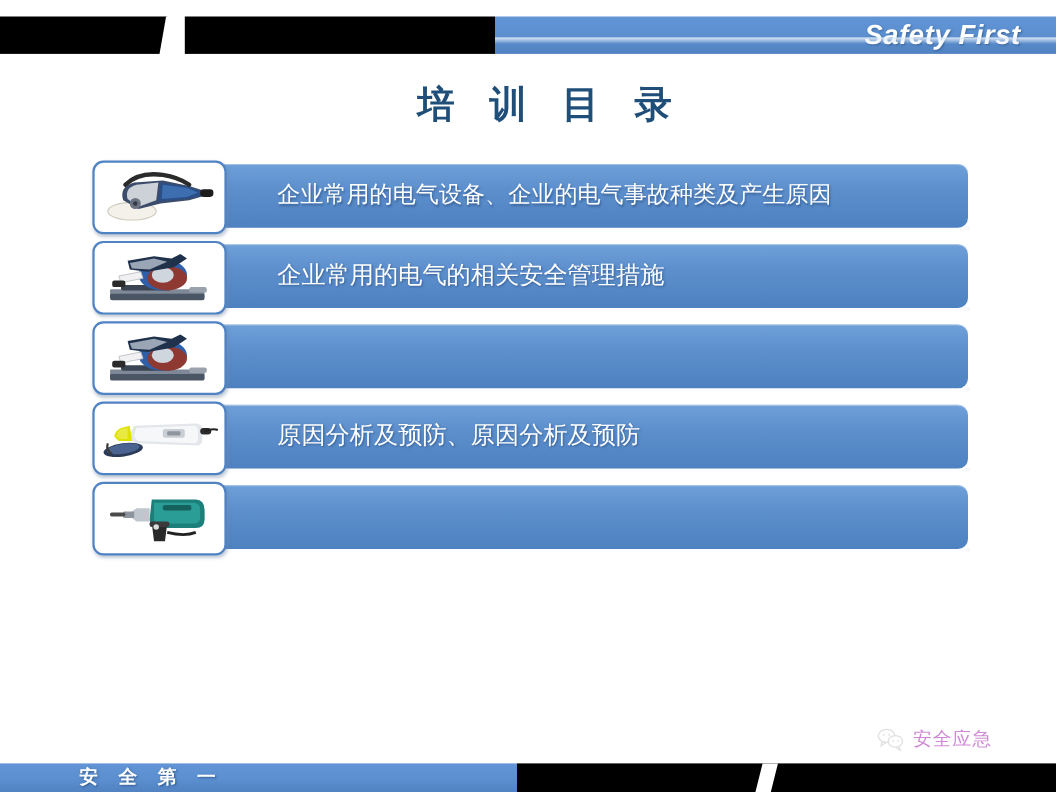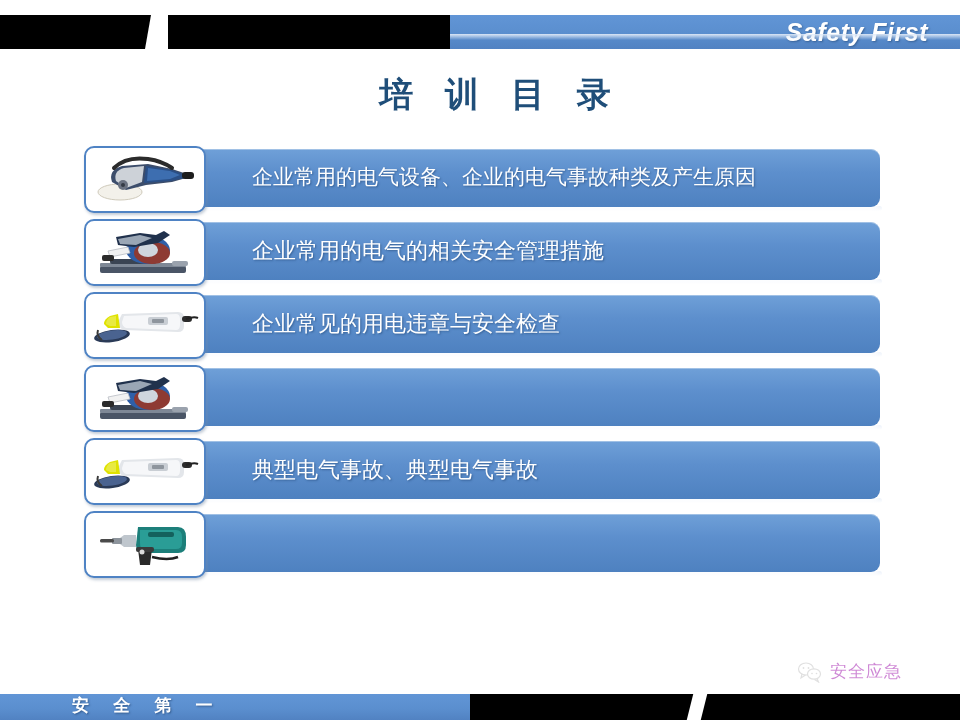--- a/index.html
+++ b/index.html
@@ -184,21 +184,21 @@
     position: absolute;
     left: 72px;
     top: 0;
     height: 26px;
     line-height: 26px;
     font-size: 17px;
     font-weight: bold;
     color: #ffffff;
     letter-spacing: 7px;
     text-shadow: 1px 1px 2px rgba(20,50,90,0.55);
-    font-family: Liberation Mono, monospace;
+    font-family: Liberation Sans, sans-serif;
   }
 
   
   .watermark {
     position: absolute;
     right: 58px;
     top: 660px;
     display: flex;
     align-items: center;
     gap: 7px;
@@ -262,80 +262,60 @@
         <path d="M32 18 L54 14 L66 17 L50 24 L34 23 Z" fill="#9aa6b5"></path>
         <path d="M22 30 L42 26 L44 32 L24 36 Z" fill="#f1f1f1" stroke="#b9bdc4" stroke-width="0.8"></path>
         <rect x="16" y="34" width="12" height="6" rx="2" fill="#2b2b2b"></rect>
         <rect x="86" y="40" width="16" height="5" rx="2" fill="#9aa2ad"></rect>
       </svg>
     </div>
     <div class="toc-label">企业常用的电气的相关安全管理措施</div>
   </div>
 
 
+
+  <div class="toc-row">
+    <div class="toc-bar-shadow"></div>
+    <div class="toc-bar"></div>
+    <div class="toc-thumb">
+      <svg class="tool-svg" viewBox="0 0 114 59">
+        <rect x="14" y="45" width="86" height="7" rx="2" fill="#4a5566"></rect>
+        <rect x="14" y="42" width="86" height="4" rx="1" fill="#7e8896"></rect>
+        <rect x="24" y="38" width="46" height="5" rx="2" fill="#3a4453"></rect>
+        <ellipse cx="62" cy="29" rx="22" ry="14" fill="#2f5fa8"></ellipse>
+        <ellipse cx="66" cy="32" rx="18" ry="11" fill="#8e3a33"></ellipse>
+        <ellipse cx="62" cy="29" rx="10" ry="7" fill="#cfd6de"></ellipse>
+        <path d="M30 16 L54 12 L70 14 L78 10 L84 14 L72 22 L48 26 L32 24 Z" fill="#20314c"></path>
+        <path d="M32 18 L54 14 L66 17 L50 24 L34 23 Z" fill="#9aa6b5"></path>
+        <path d="M22 30 L42 26 L44 32 L24 36 Z" fill="#f1f1f1" stroke="#b9bdc4" stroke-width="0.8"></path>
+        <rect x="16" y="34" width="12" height="6" rx="2" fill="#2b2b2b"></rect>
+        <rect x="86" y="40" width="16" height="5" rx="2" fill="#9aa2ad"></rect>
+      </svg>
+    </div>
+  </div>
+
   <div class="toc-row">
     <div class="toc-bar-shadow"></div>
     <div class="toc-bar"></div>
     <div class="toc-thumb">
       <svg class="tool-svg" viewBox="0 0 114 59">
         <path d="M36 20 L92 18 Q98 18 98 24 L98 32 Q98 38 92 38 L38 36 Q32 34 32 28 Z" fill="#e3e6ea"></path>
         <path d="M38 22 L90 20 Q94 20 94 25 L94 31 Q94 36 90 36 L40 34 Q36 32 36 28 Z" fill="#f6f7f9"></path>
         <rect x="62" y="23" width="20" height="8" rx="2" fill="#c9ced4"></rect>
         <rect x="66" y="25" width="12" height="4" rx="1" fill="#8e959d"></rect>
         <path d="M32 20 L24 22 Q18 25 18 30 L22 34 L34 34 Z" fill="#dfe200"></path>
         <path d="M24 23 Q20 26 20 30 L24 32 L30 32 L30 22 Z" fill="#e8ea42"></path>
         <ellipse cx="26" cy="42" rx="18" ry="6" fill="#2a3a57" transform="rotate(-8 26 42)"></ellipse>
         <ellipse cx="26" cy="41" rx="15" ry="4.5" fill="#4a6390" transform="rotate(-8 26 41)"></ellipse>
         <path d="M12 36 Q10 42 16 46" fill="none" stroke="#3a3a3a" stroke-width="2"></path>
         <rect x="96" y="22" width="10" height="6" rx="3" fill="#2b2b2b"></rect>
         <path d="M100 25 Q108 22 112 24" fill="none" stroke="#222222" stroke-width="2"></path>
       </svg>
     </div>
-    <div class="toc-label">企业常见的用电违章与安全检查</div>
-  </div>
-
-  <div class="toc-row">
-    <div class="toc-bar-shadow"></div>
-    <div class="toc-bar"></div>
-    <div class="toc-thumb">
-      <svg class="tool-svg" viewBox="0 0 114 59">
-        <rect x="14" y="45" width="86" height="7" rx="2" fill="#4a5566"></rect>
-        <rect x="14" y="42" width="86" height="4" rx="1" fill="#7e8896"></rect>
-        <rect x="24" y="38" width="46" height="5" rx="2" fill="#3a4453"></rect>
-        <ellipse cx="62" cy="29" rx="22" ry="14" fill="#2f5fa8"></ellipse>
-        <ellipse cx="66" cy="32" rx="18" ry="11" fill="#8e3a33"></ellipse>
-        <ellipse cx="62" cy="29" rx="10" ry="7" fill="#cfd6de"></ellipse>
-        <path d="M30 16 L54 12 L70 14 L78 10 L84 14 L72 22 L48 26 L32 24 Z" fill="#20314c"></path>
-        <path d="M32 18 L54 14 L66 17 L50 24 L34 23 Z" fill="#9aa6b5"></path>
-        <path d="M22 30 L42 26 L44 32 L24 36 Z" fill="#f1f1f1" stroke="#b9bdc4" stroke-width="0.8"></path>
-        <rect x="16" y="34" width="12" height="6" rx="2" fill="#2b2b2b"></rect>
-        <rect x="86" y="40" width="16" height="5" rx="2" fill="#9aa2ad"></rect>
-      </svg>
-    </div>
-  </div>
-
-  <div class="toc-row">
-    <div class="toc-bar-shadow"></div>
-    <div class="toc-bar"></div>
-    <div class="toc-thumb">
-      <svg class="tool-svg" viewBox="0 0 114 59">
-        <path d="M36 20 L92 18 Q98 18 98 24 L98 32 Q98 38 92 38 L38 36 Q32 34 32 28 Z" fill="#e3e6ea"></path>
-        <path d="M38 22 L90 20 Q94 20 94 25 L94 31 Q94 36 90 36 L40 34 Q36 32 36 28 Z" fill="#f6f7f9"></path>
-        <rect x="62" y="23" width="20" height="8" rx="2" fill="#c9ced4"></rect>
-        <rect x="66" y="25" width="12" height="4" rx="1" fill="#8e959d"></rect>
-        <path d="M32 20 L24 22 Q18 25 18 30 L22 34 L34 34 Z" fill="#dfe200"></path>
-        <path d="M24 23 Q20 26 20 30 L24 32 L30 32 L30 22 Z" fill="#e8ea42"></path>
-        <ellipse cx="26" cy="42" rx="18" ry="6" fill="#2a3a57" transform="rotate(-8 26 42)"></ellipse>
-        <ellipse cx="26" cy="41" rx="15" ry="4.5" fill="#4a6390" transform="rotate(-8 26 41)"></ellipse>
-        <path d="M12 36 Q10 42 16 46" fill="none" stroke="#3a3a3a" stroke-width="2"></path>
-        <rect x="96" y="22" width="10" height="6" rx="3" fill="#2b2b2b"></rect>
-        <path d="M100 25 Q108 22 112 24" fill="none" stroke="#222222" stroke-width="2"></path>
-      </svg>
-    </div>
-    <div class="toc-label">典型电气事故、典型电气事故</div>
+    <div class="toc-label">原因分析及预防、原因分析及预防</div>
   </div>
 
   <div class="toc-row">
     <div class="toc-bar-shadow"></div>
     <div class="toc-bar"></div>
     <div class="toc-thumb">
       <svg class="tool-svg" viewBox="0 0 114 59">
         <path d="M52 14 L92 14 Q100 14 100 24 L100 32 Q100 40 92 40 L58 40 Q50 40 50 32 Z" fill="#1c7f7a"></path>
         <path d="M54 17 L90 17 Q96 17 96 24 L96 30 Q96 36 90 36 L58 36 Q54 36 54 30 Z" fill="#2a9d96"></path>
         <rect x="62" y="19" width="26" height="5" rx="2" fill="#14615d"></rect>

